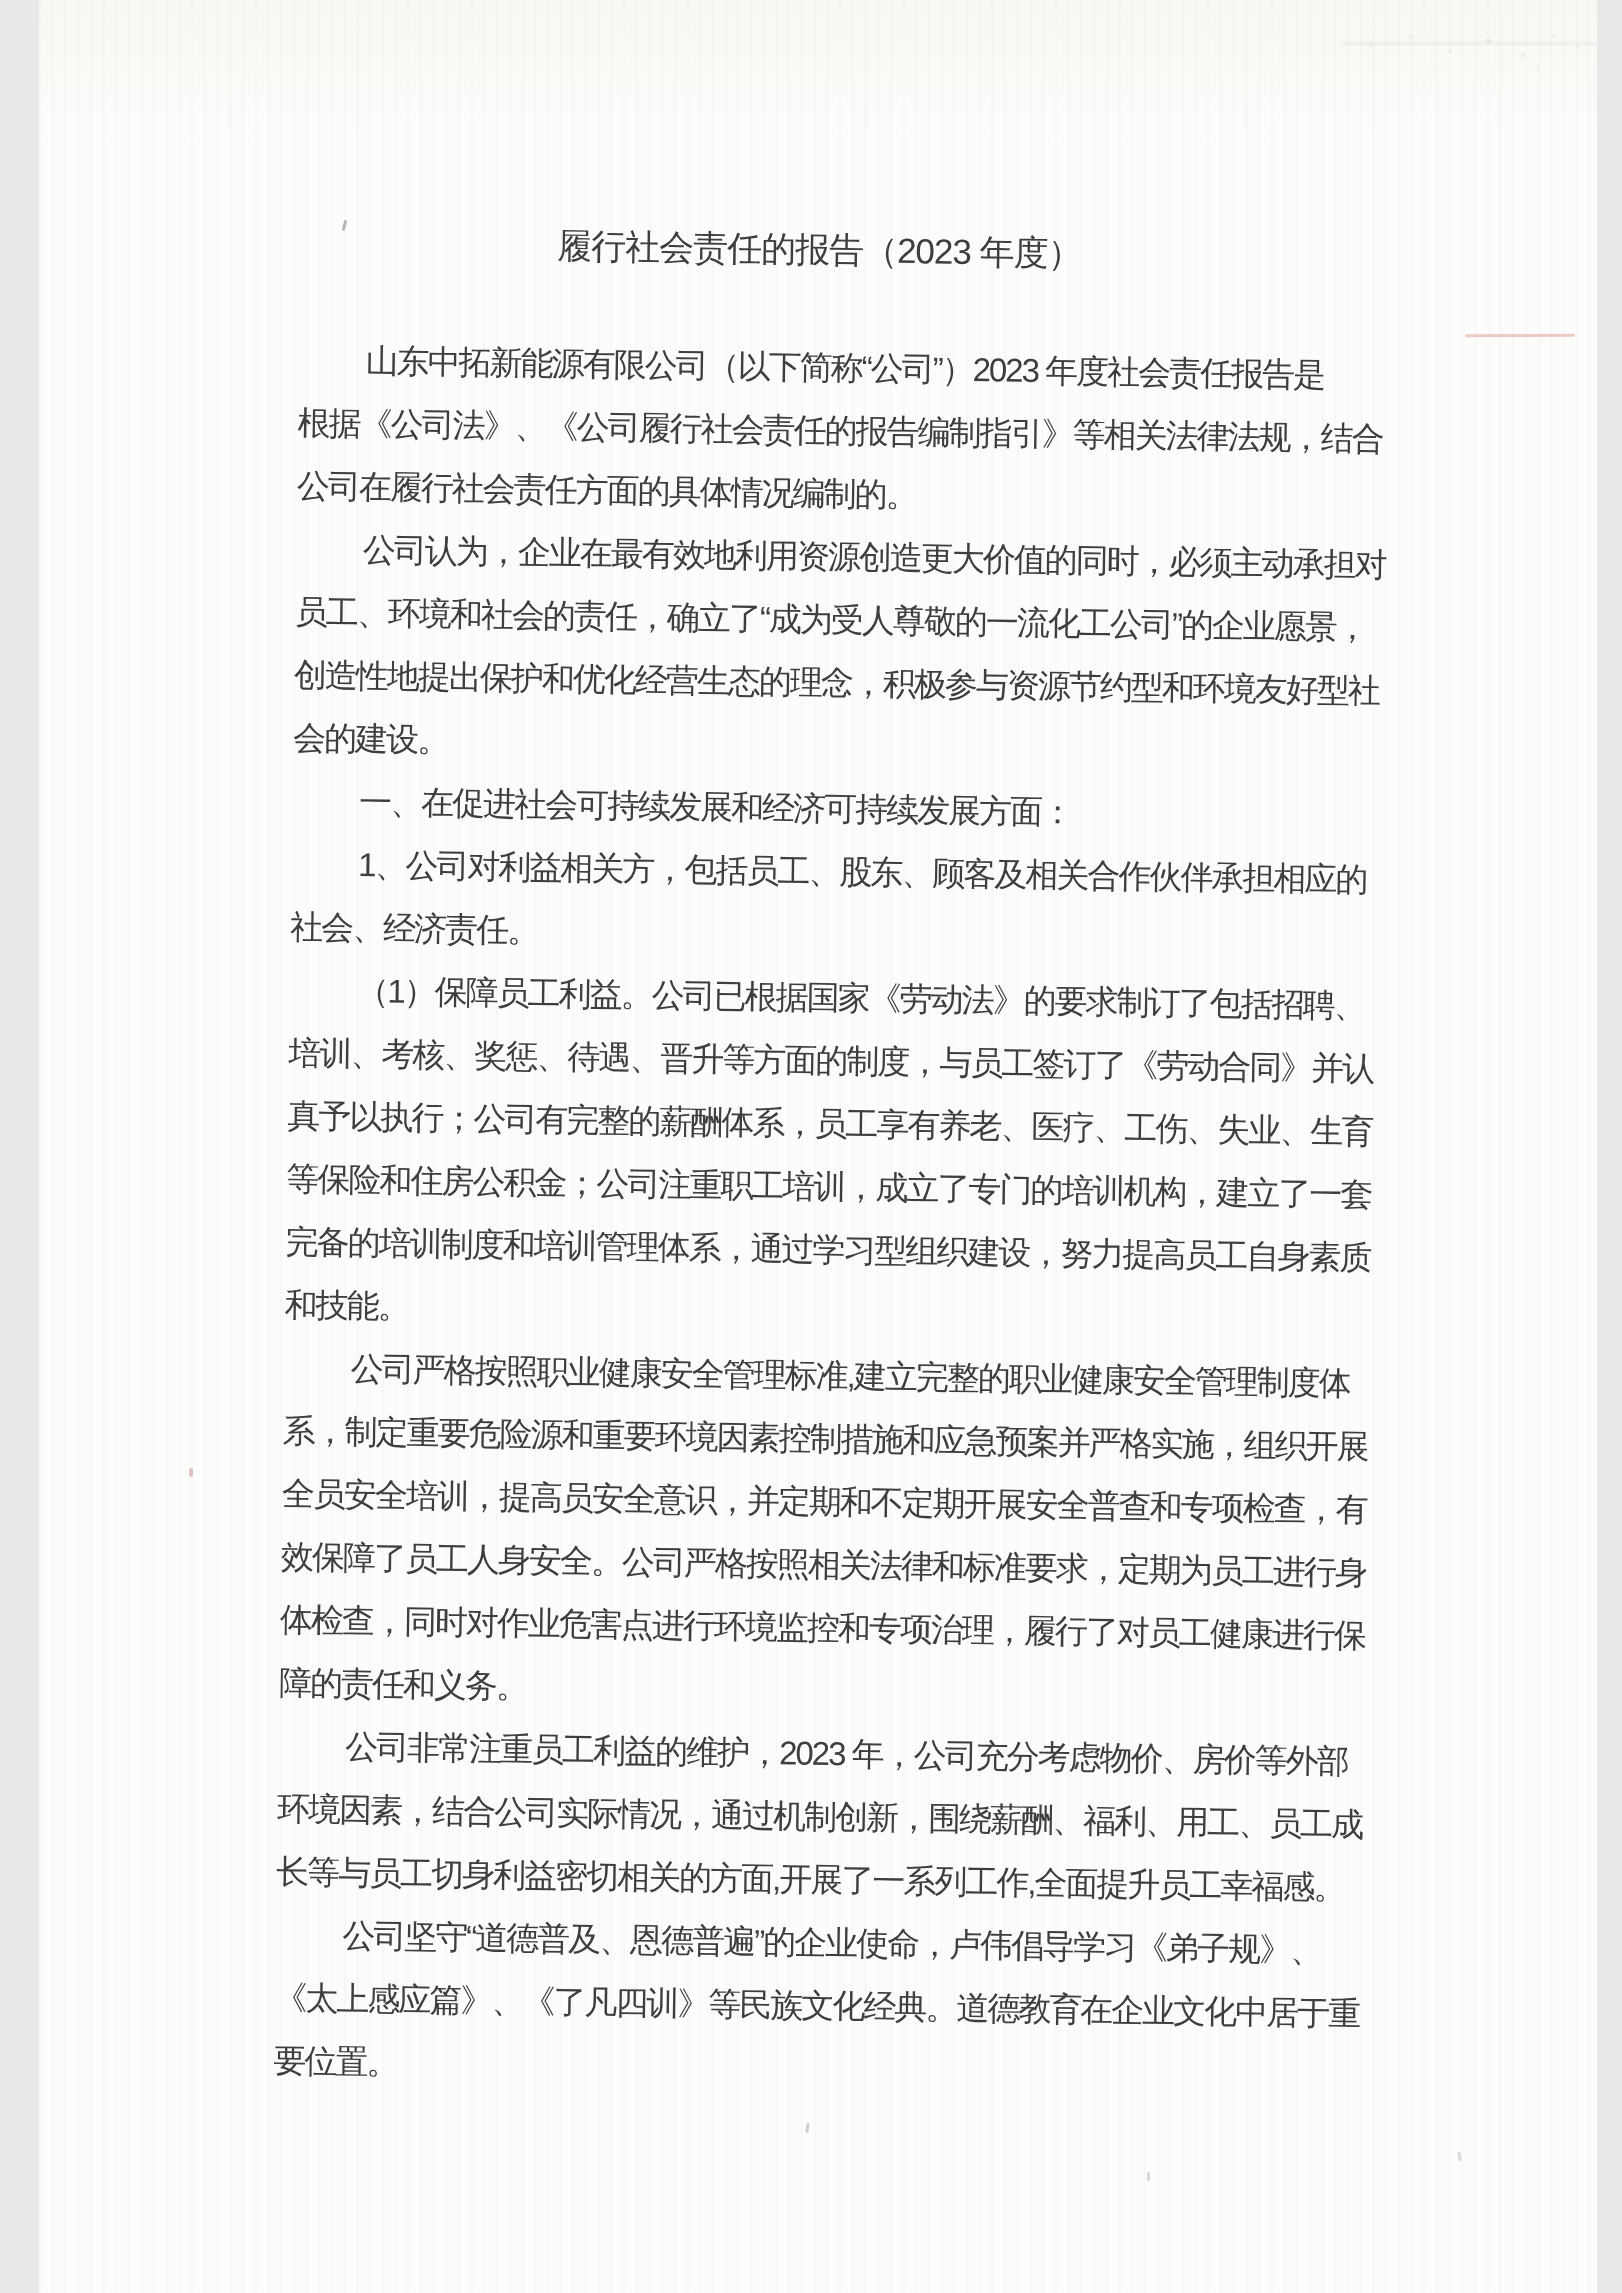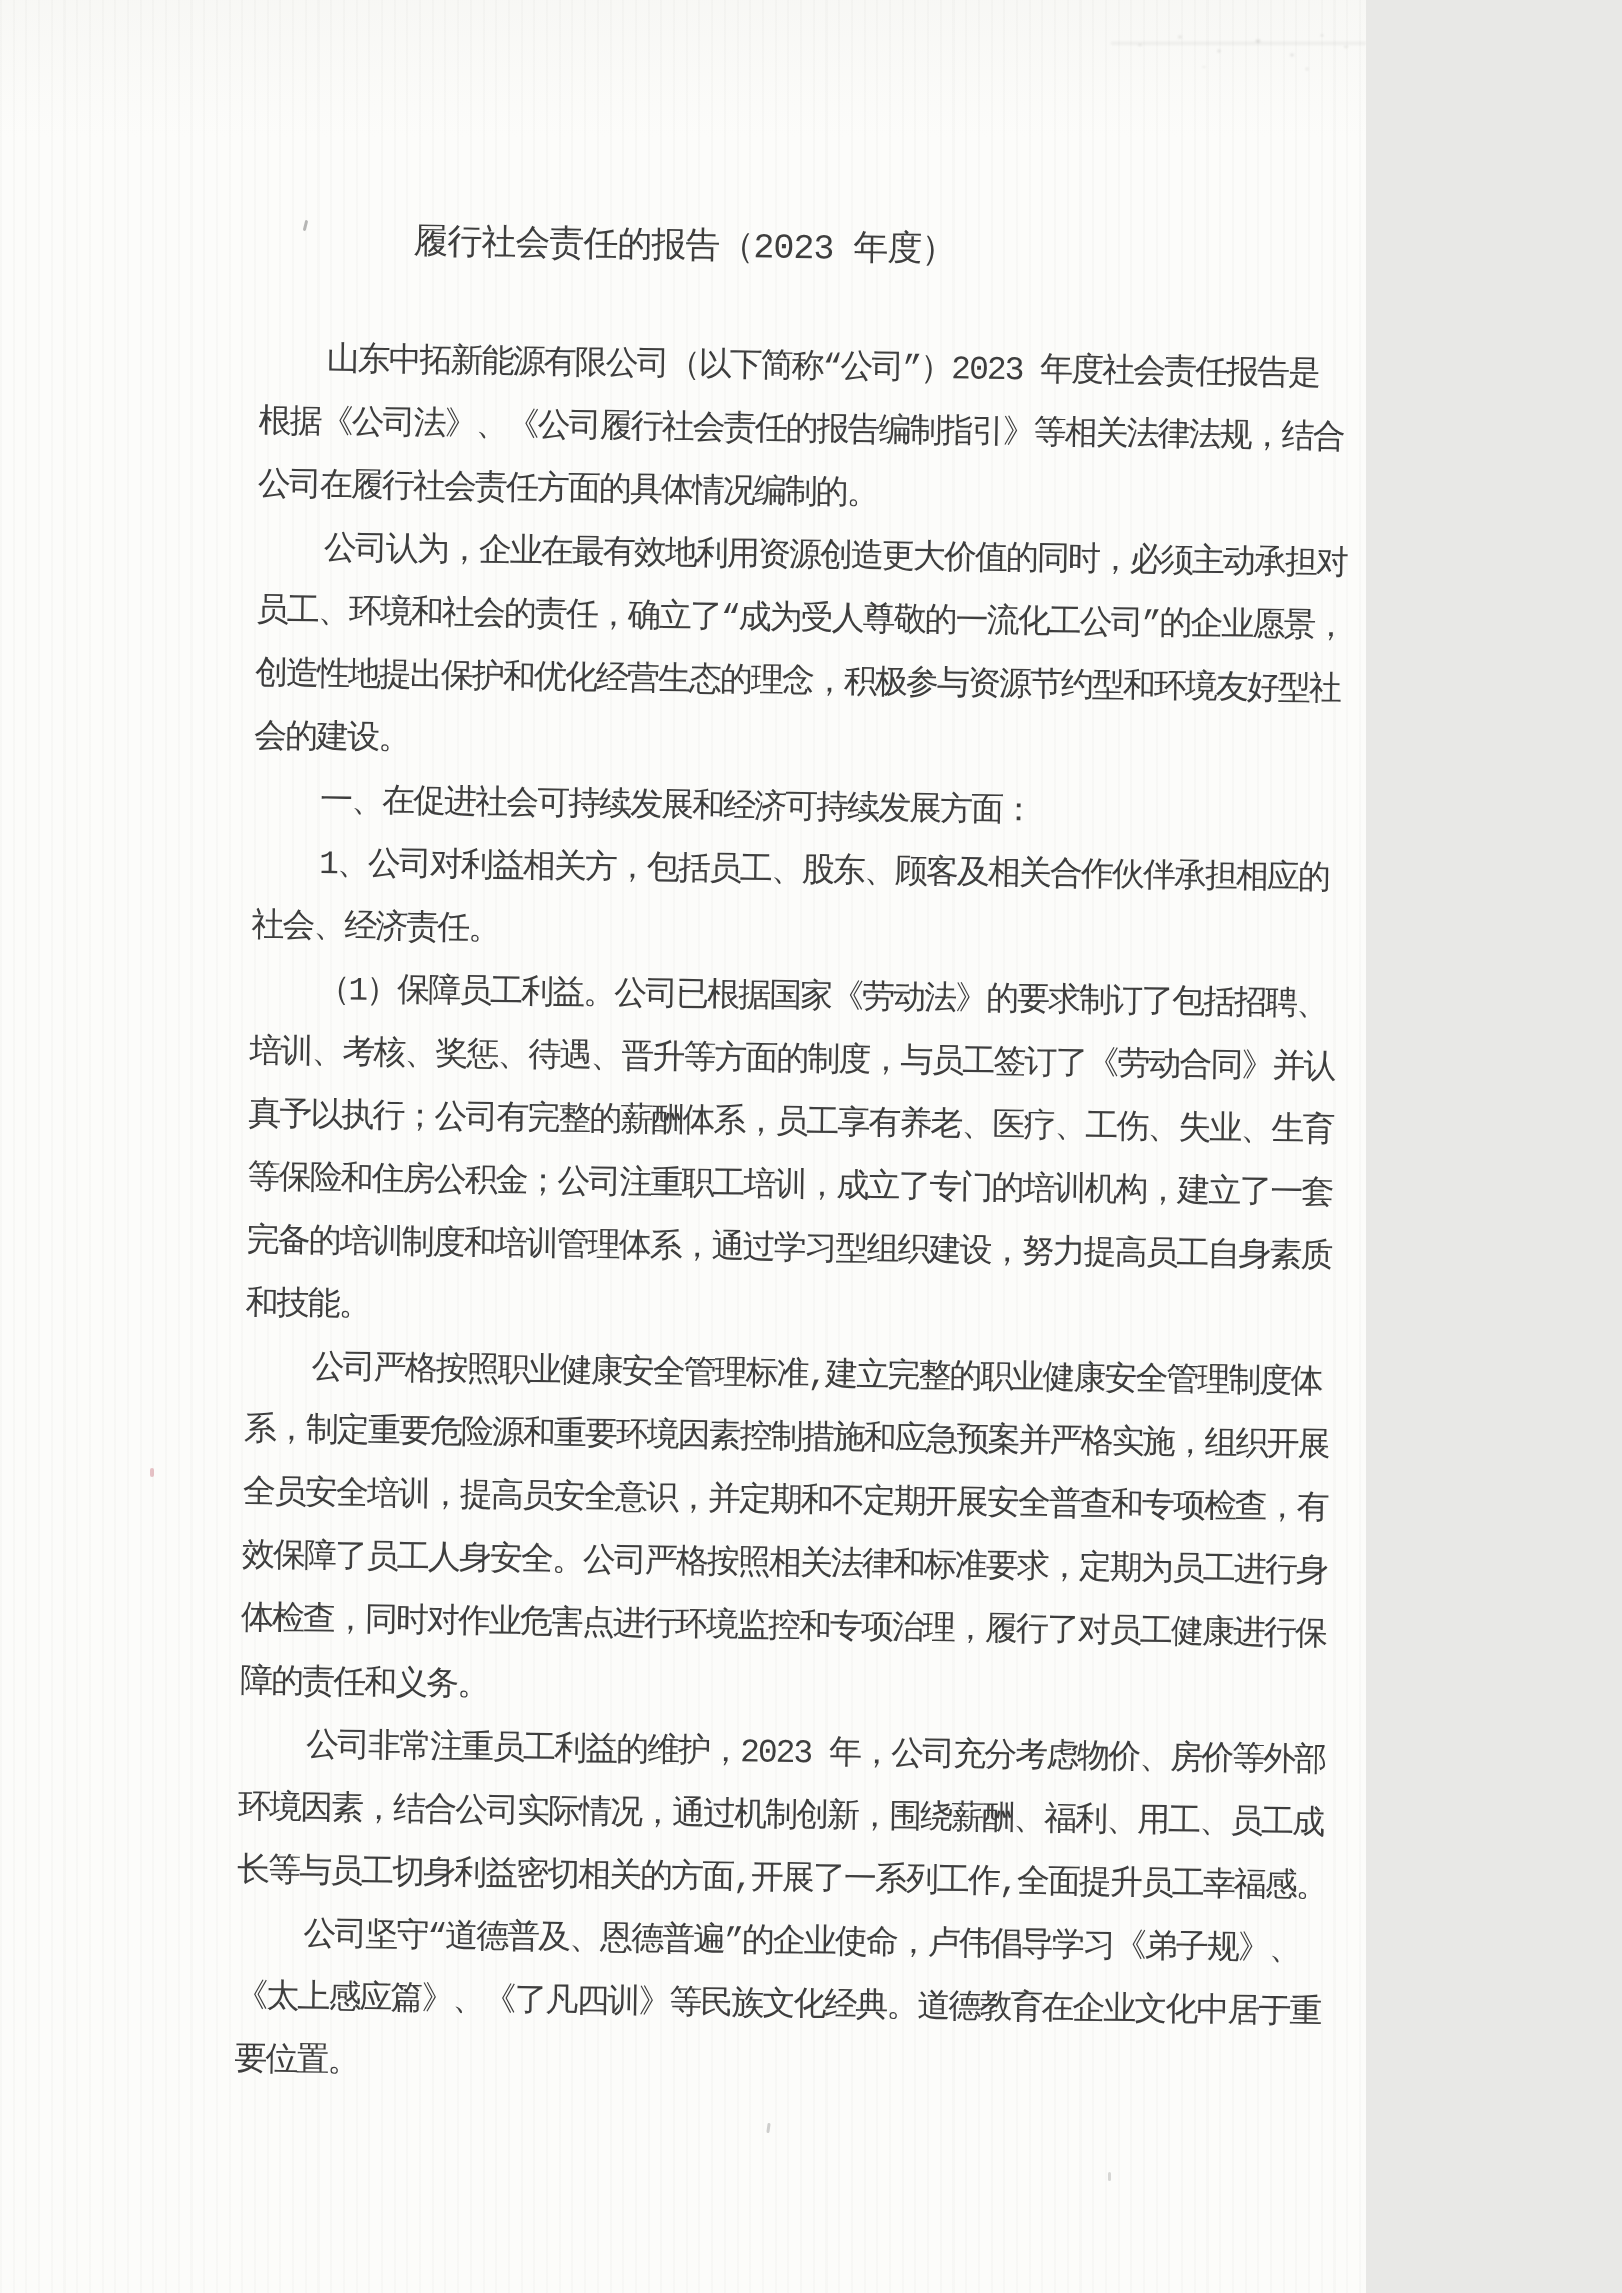--- a/index.html
+++ b/index.html
@@ -2,32 +2,33 @@
 <html style="--paper: #fcfcfa; --ink: #3e3e3e;"><head>
 <meta charset="utf-8">
 <style>
   html, body {
     margin: 0;
     padding: 0;
     background: #e8e8e6;
   }
   .page {
     position: relative;
-    width: 1366px;
+    width: 1558px;
     height: 2294px;
     background-color: var(--paper, #fcfcfa);
     
     background-image:
       repeating-linear-gradient(90deg,
         rgba(170,170,165,0.055) 0px, rgba(170,170,165,0.055) 2px,
         rgba(0,0,0,0) 2px, rgba(0,0,0,0) 12.7px),
       linear-gradient(180deg, rgba(235,235,230,0.25) 0%, rgba(255,255,255,0) 6%);
     overflow: hidden;
-    font-family: Liberation Mono, monospace;
+    font-family: Liberation Sans, sans-serif;
     color: var(--ink, #3e3e3e);
+    margin-left: 39px;
   }
 
   
   .content {
     position: absolute;
     inset: 0;
     transform: rotate(0.85deg);
     transform-origin: 260px 338px;
   }
 

